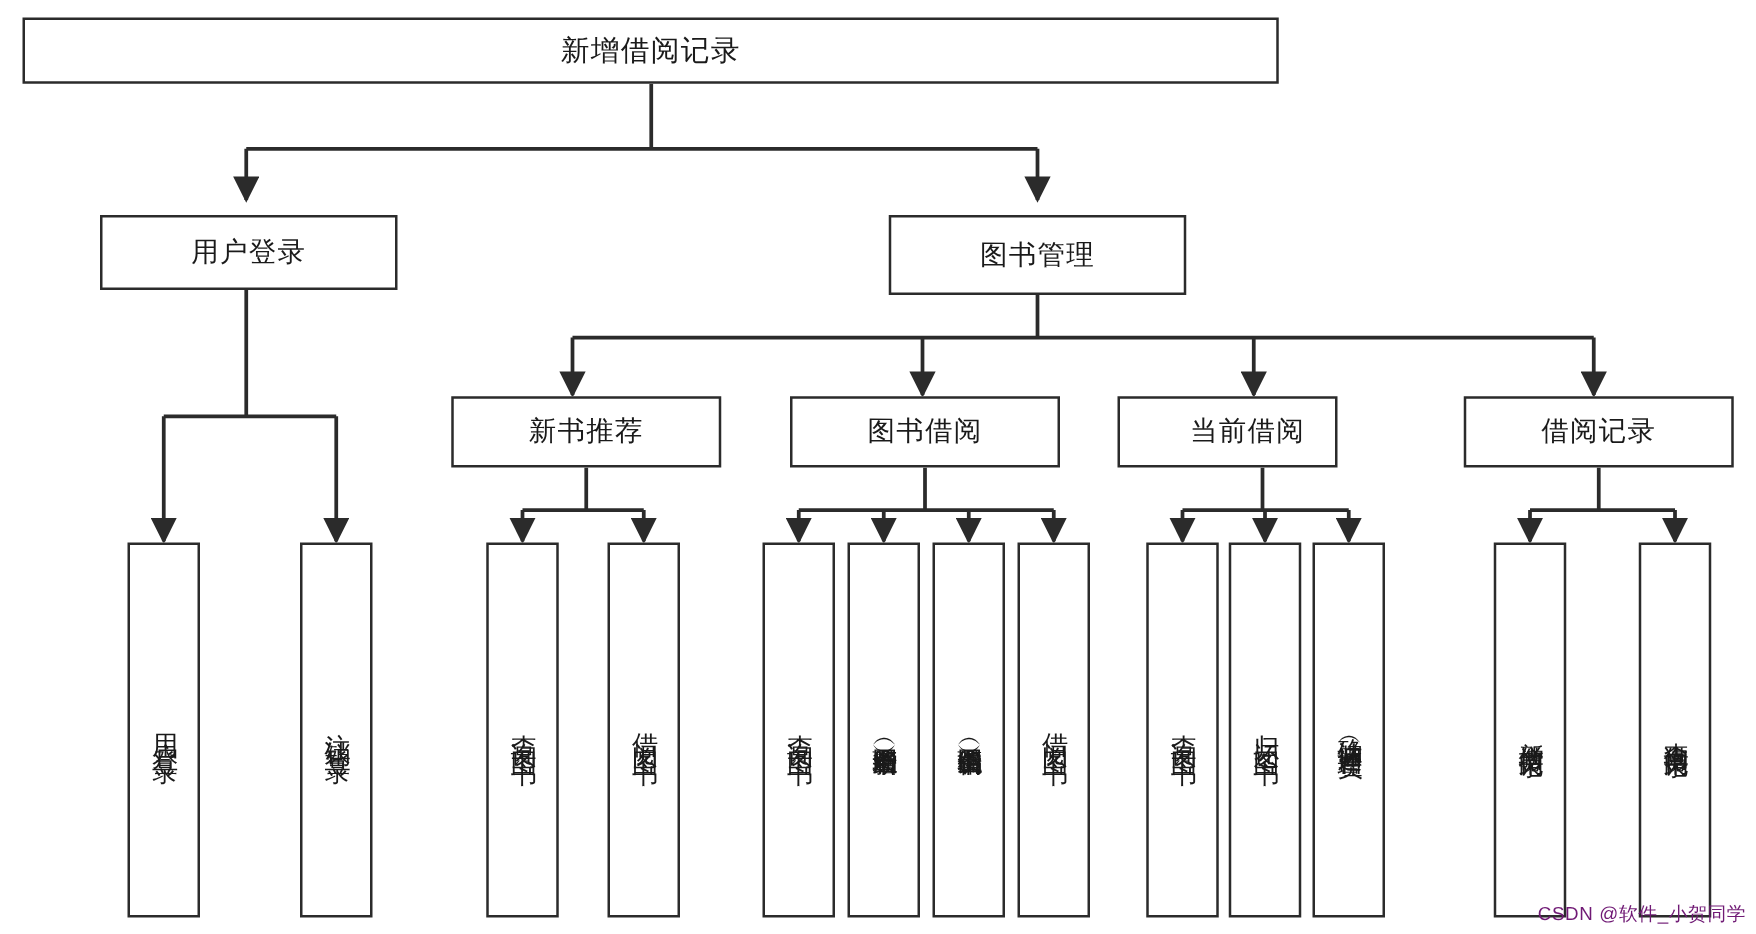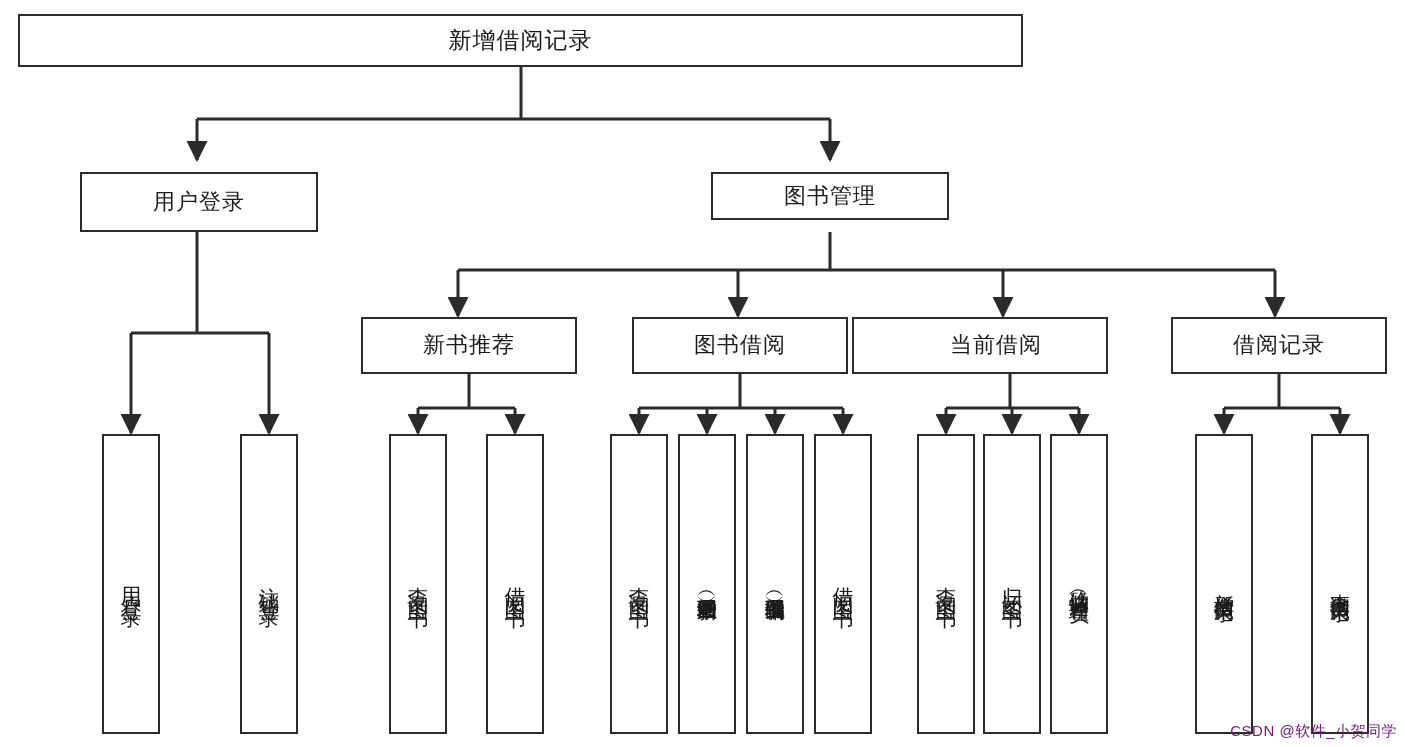--- a/index.html
+++ b/index.html
@@ -123,25 +123,25 @@
       <path d="M 1279 374 L 1279 408"></path>
       <path d="M 1224 408 L 1340 408"></path>
       <path d="M 1224 408 L 1224 433" marker-end="url(#arrow)"></path>
       <path d="M 1340 408 L 1340 433" marker-end="url(#arrow)"></path>
     </g>
   </svg>
 
   <div class="node horiz root" style="left:18px; top:14px; width:1005px; height:53px;">新增借阅记录</div>
 
   <div class="node horiz" style="left:80px; top:172px; width:238px; height:60px;">用户登录</div>
-  <div class="node horiz" style="left:711px; top:172px; width:238px; height:48px;">图书管理</div>
+  <div class="node horiz" style="left:711px; top:172px; width:238px; height:64px;">图书管理</div>
 
   <div class="node horiz" style="left:632px; top:317px; width:216px; height:57px;">图书借阅</div>
   <div class="node horiz" style="left:361px; top:317px; width:216px; height:57px;">新书推荐</div>
-  <div class="node horiz" style="left:852px; top:317px; width:256px; height:57px;padding-left:32px;">当前借阅</div>
+  <div class="node horiz" style="left:894px; top:317px; width:176px; height:57px;padding-left:32px;">当前借阅</div>
   <div class="node horiz" style="left:1171px; top:317px; width:216px; height:57px;">借阅记录</div>
 
   <div class="node vert" style="left:102px; top:434px; width:58px; height:300px;">用户登录</div>
   <div class="node vert" style="left:240px; top:434px; width:58px; height:300px;">注销登录</div>
 
   <div class="node vert" style="left:389px; top:434px; width:58px; height:300px;">查询图书</div>
   <div class="node vert" style="left:486px; top:434px; width:58px; height:300px;">借阅图书</div>
 
   <div class="node vert" style="left:610px; top:434px; width:58px; height:300px;">查询图书</div>
   <div class="node vert tighter" style="left:678px; top:434px; width:58px; height:300px;">新增图书（管理员）</div>

